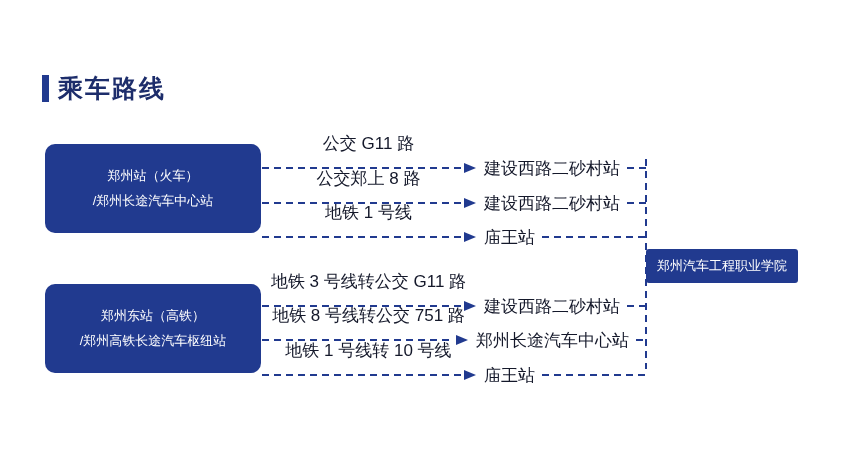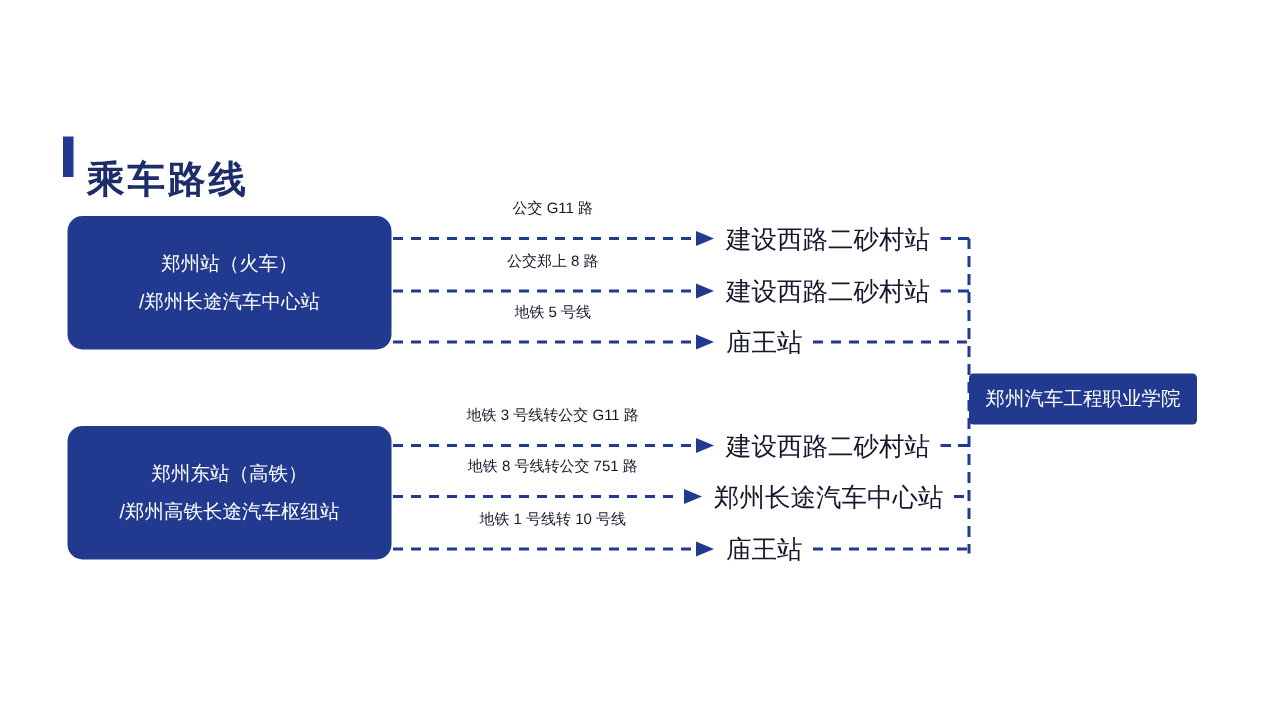--- a/index.html
+++ b/index.html
@@ -25,41 +25,40 @@
   .title-block{
     position:absolute; left:42px; top:72px;
     display:flex; align-items:center; gap:9px;
   }
   .title-accent{
     width:7px; height:27px; background:var(--navy);
   }
   .title-text{
     font-size:25px; font-weight:bold; color:var(--title);
     letter-spacing:2px;
-    margin-top:31px;
   }
 
   
   .origin-box{
     position:absolute; left:45px; width:216px; height:89px;
     background:var(--navy); border-radius:10px;
     color:#fff; font-size:13px; line-height:1.9;
     display:flex; flex-direction:column; justify-content:center; align-items:center;
     text-align:center;
   }
   .box1{ top:144px; }
   .box2{ top:284px; }
 
   
   .row{
     position:absolute; left:262px; width:386px;
   }
   .route-label{
     display:block; width:213px; text-align:center;
-    font-size:10px; color:var(--ink); margin-bottom:5px;
+    font-size:17px; color:var(--ink); margin-bottom:5px;
     white-space:nowrap;
   }
   .line-wrap{
     display:flex; align-items:center; height:16px;
   }
   .hdash{
     height:2px;
     background:repeating-linear-gradient(90deg, var(--navy) 0 7px, transparent 7px 12px);
   }
   .hdash.main{ width:200px; }
@@ -123,21 +122,21 @@
     <span class="route-label">公交郑上 8 路</span>
     <div class="line-wrap">
       <div class="hdash main"></div>
       <div class="arrow"></div>
       <span class="station">建设西路二砂村站</span>
       <div class="hdash tail"></div>
     </div>
   </div>
 
   <div class="row r3">
-    <span class="route-label">地铁 5 号线</span>
+    <span class="route-label">地铁 1 号线</span>
     <div class="line-wrap">
       <div class="hdash main"></div>
       <div class="arrow"></div>
       <span class="station">庙王站</span>
       <div class="hdash tail"></div>
     </div>
   </div>
 
   <div class="row r4">
     <span class="route-label">地铁 3 号线转公交 G11 路</span>

